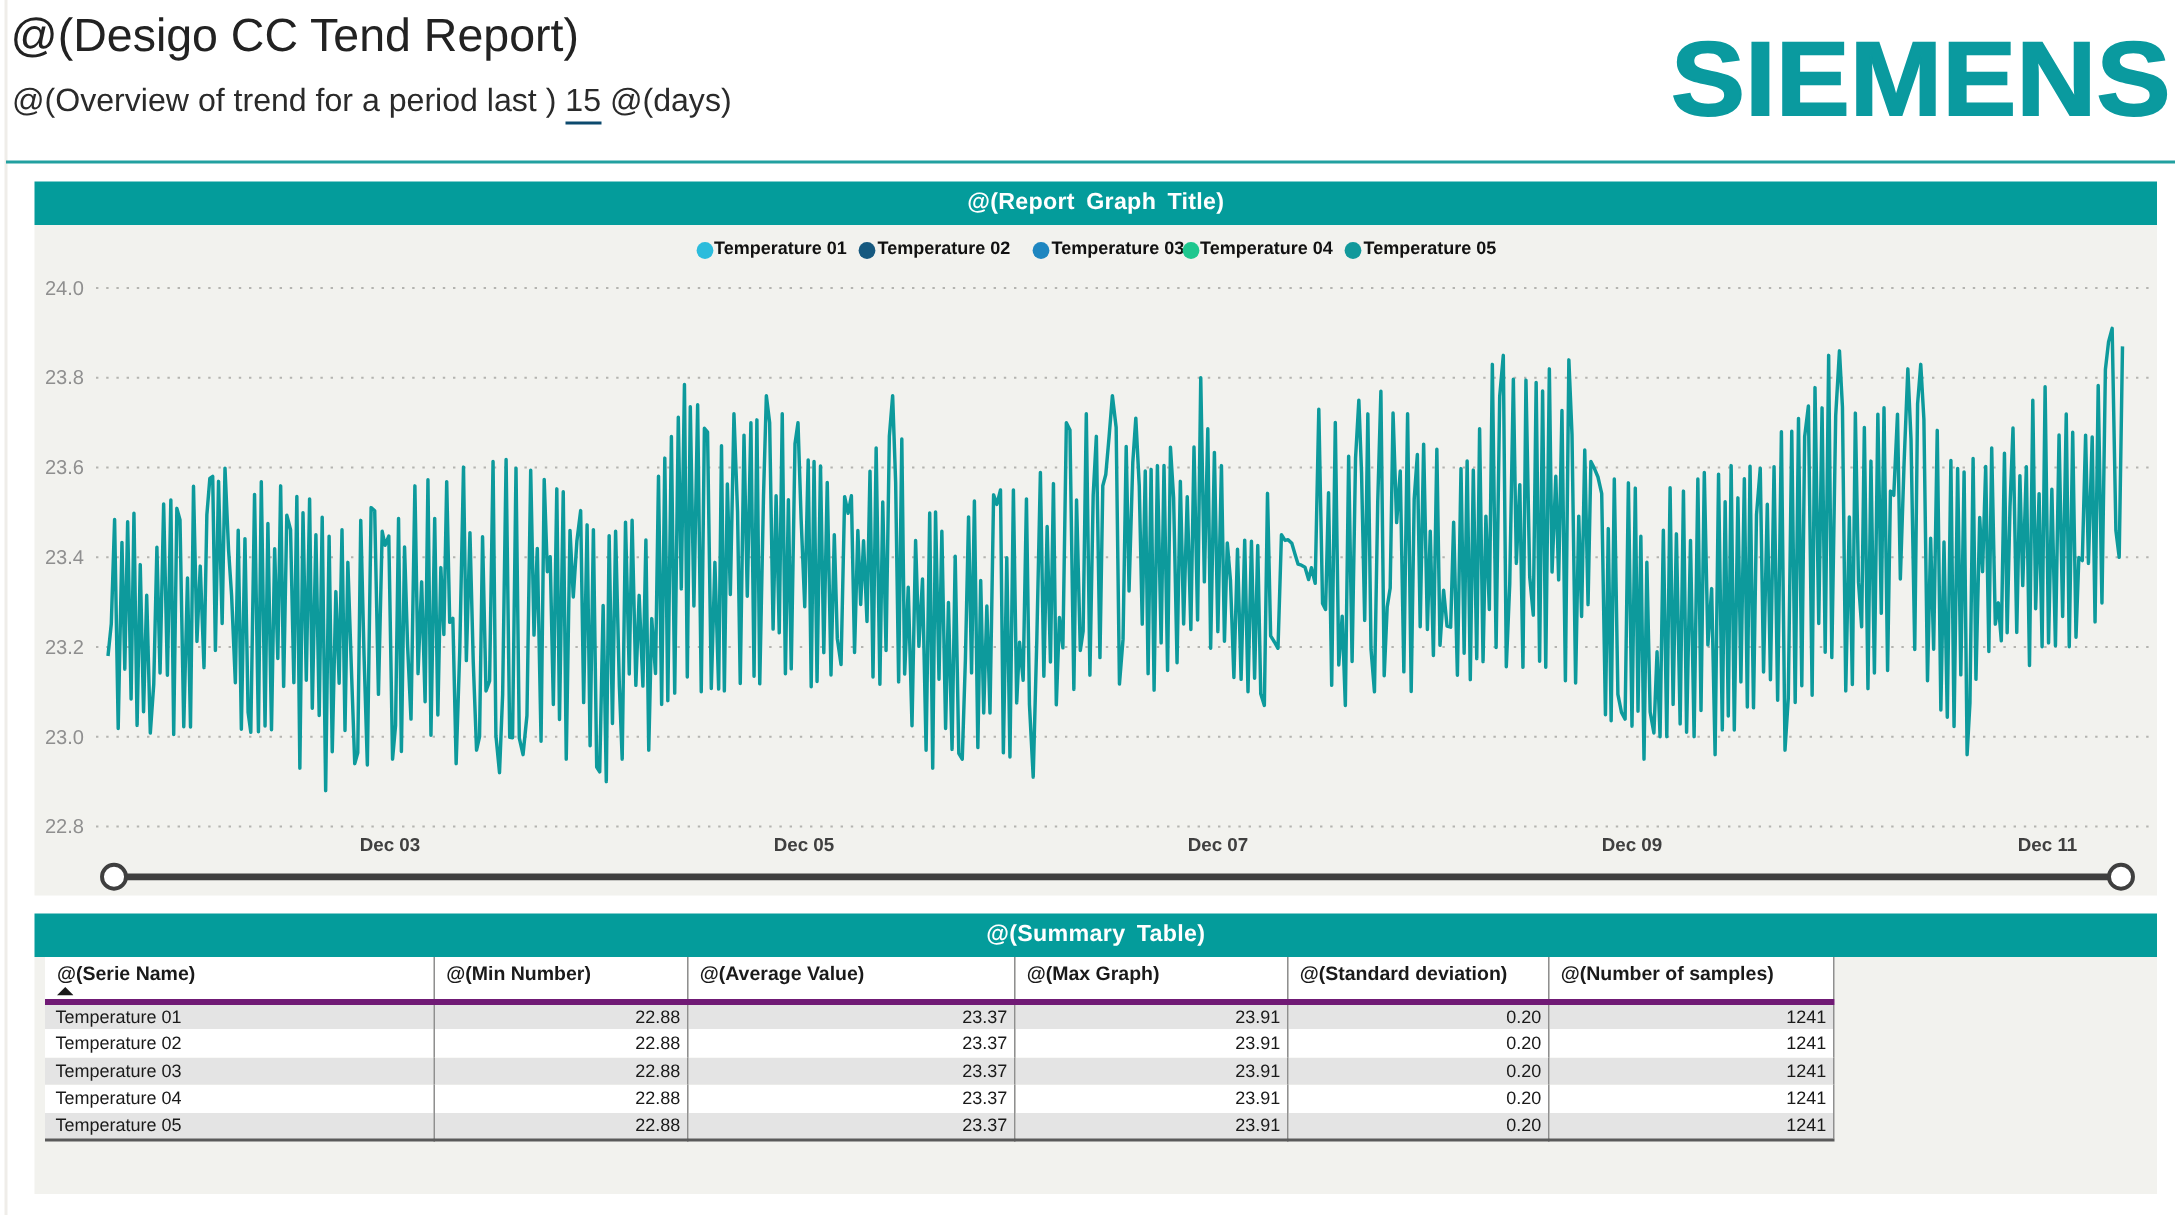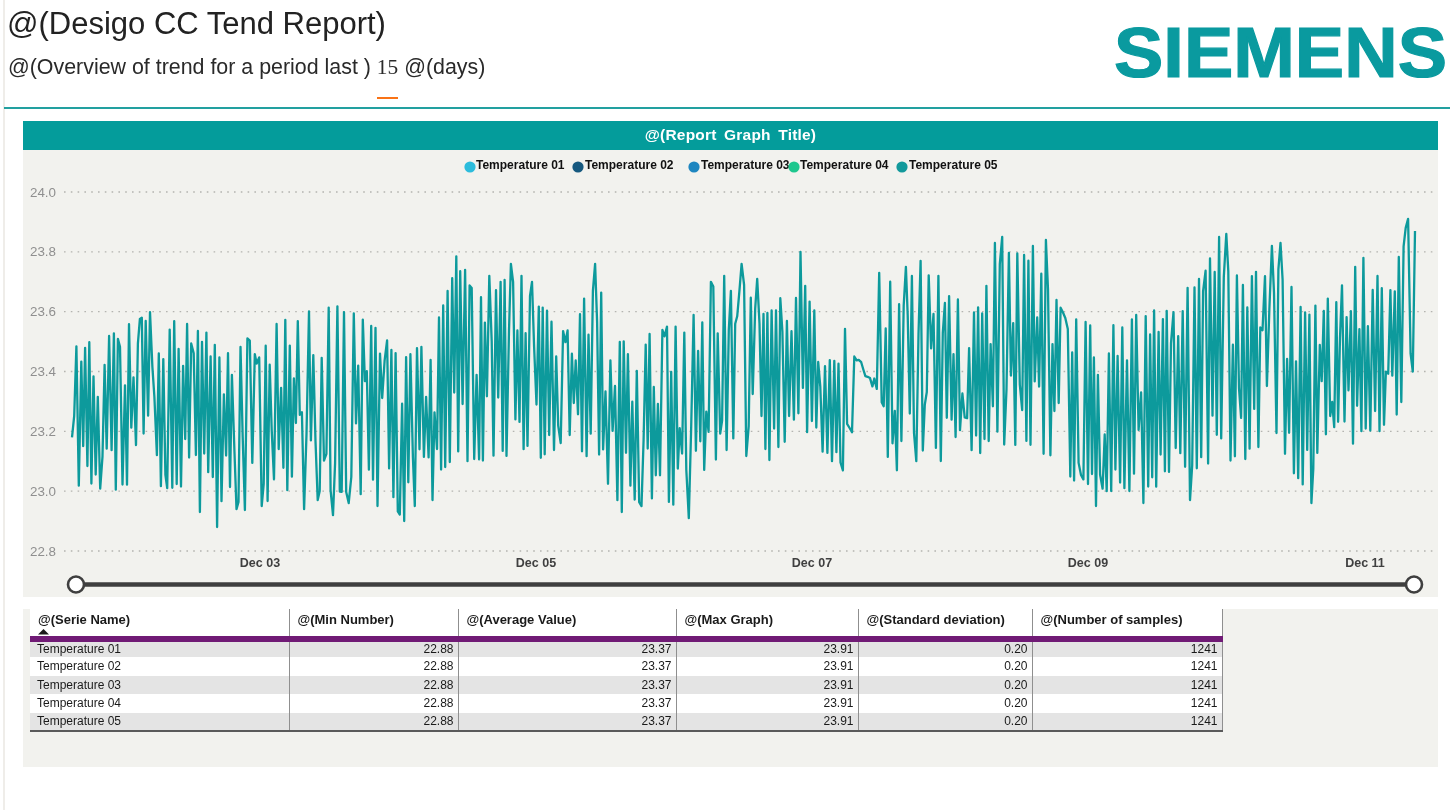--- a/index.html
+++ b/index.html
@@ -1,20 +1,20 @@
 <!DOCTYPE html>
 <html><head><meta charset="utf-8">
 <style>
 *{margin:0;padding:0;box-sizing:border-box;}
 html,body{width:1450px;height:810px;background:#fff;font-family:"Liberation Sans",sans-serif;overflow:hidden;}
 .abs{position:absolute;}
 #leftline{left:3px;top:0;width:2px;height:810px;background:#efede9;}
 #title{left:7px;top:6px;font-size:31px;color:#222;}
 #subtitle{left:8px;top:55px;font-size:21.4px;color:#2a2a2a;}
-#subtitle .num{border-bottom:2px solid #f97316;padding-bottom:18px;font-family:Liberation Serif, serif;}
+#subtitle .num{border-bottom:2px solid #0c4a6e;padding-bottom:2px;}
 #siemens{left:1114px;top:25px;}
 #divider{left:4px;top:107px;width:1446px;height:2px;background:#22a0a0;}
 .panel{left:23px;width:1415px;}
 .pbar{height:29px;background:#049c9b;color:#fff;font-size:15.5px;font-weight:bold;text-align:center;line-height:28px;letter-spacing:0.2px;word-spacing:3px;}
 #p1{top:121px;}
 #p1body{position:relative;width:1415px;height:447px;background:#f2f2ee;}
 #p2{top:609px;}
 #p2body{position:relative;width:1415px;height:158px;background:#f2f2ee;}
 table{border-collapse:collapse;position:absolute;left:7px;top:0;table-layout:fixed;}
 td,th{font-size:12px;color:#1a1a1a;overflow:hidden;white-space:nowrap;}
@@ -73,32 +73,33 @@
 <text x="1342" y="417" text-anchor="middle" font-size="12.5" font-weight="bold" fill="#404040">Dec 11</text>
 
       <line x1="53" y1="434.5" x2="1391" y2="434.5" stroke="#3f3f3f" stroke-width="4.5"></line>
       <circle cx="53" cy="434.5" r="8" fill="#fff" stroke="#3f3f3f" stroke-width="2.6"></circle>
       <circle cx="1391" cy="434.5" r="8" fill="#fff" stroke="#3f3f3f" stroke-width="2.6"></circle>
     </svg>
   </div>
 </div>
 
 <div class="abs panel" id="p2">
+  <div class="pbar">@(Summary Table)</div>
   <div id="p2body">
     <table>
       <colgroup>
           <col style="width:259px">
           <col style="width:169px">
           <col style="width:218px">
           <col style="width:182px">
           <col style="width:174px">
           <col style="width:190px">
         </colgroup>
       <tbody>
-          <tr style="border-bottom:6px solid #701a75;">
+          <tr style="border-bottom:4px solid #701a75;">
         <th class="vb">@(Serie Name)<br><svg width="11" height="5.5" style="margin-top:2px;display:block;">
                 <polygon points="5.5,0 11,5.5 0,5.5" fill="#1a1a1a"></polygon>
               </svg></th>
         <th class="vb">@(Min Number)</th>
         <th class="vb">@(Average Value)</th>
         <th class="vb">@(Max Graph)</th>
         <th class="vb">@(Standard deviation)</th>
         <th class="vb">@(Number of samples)</th>
       </tr>
       <tr class="g">

